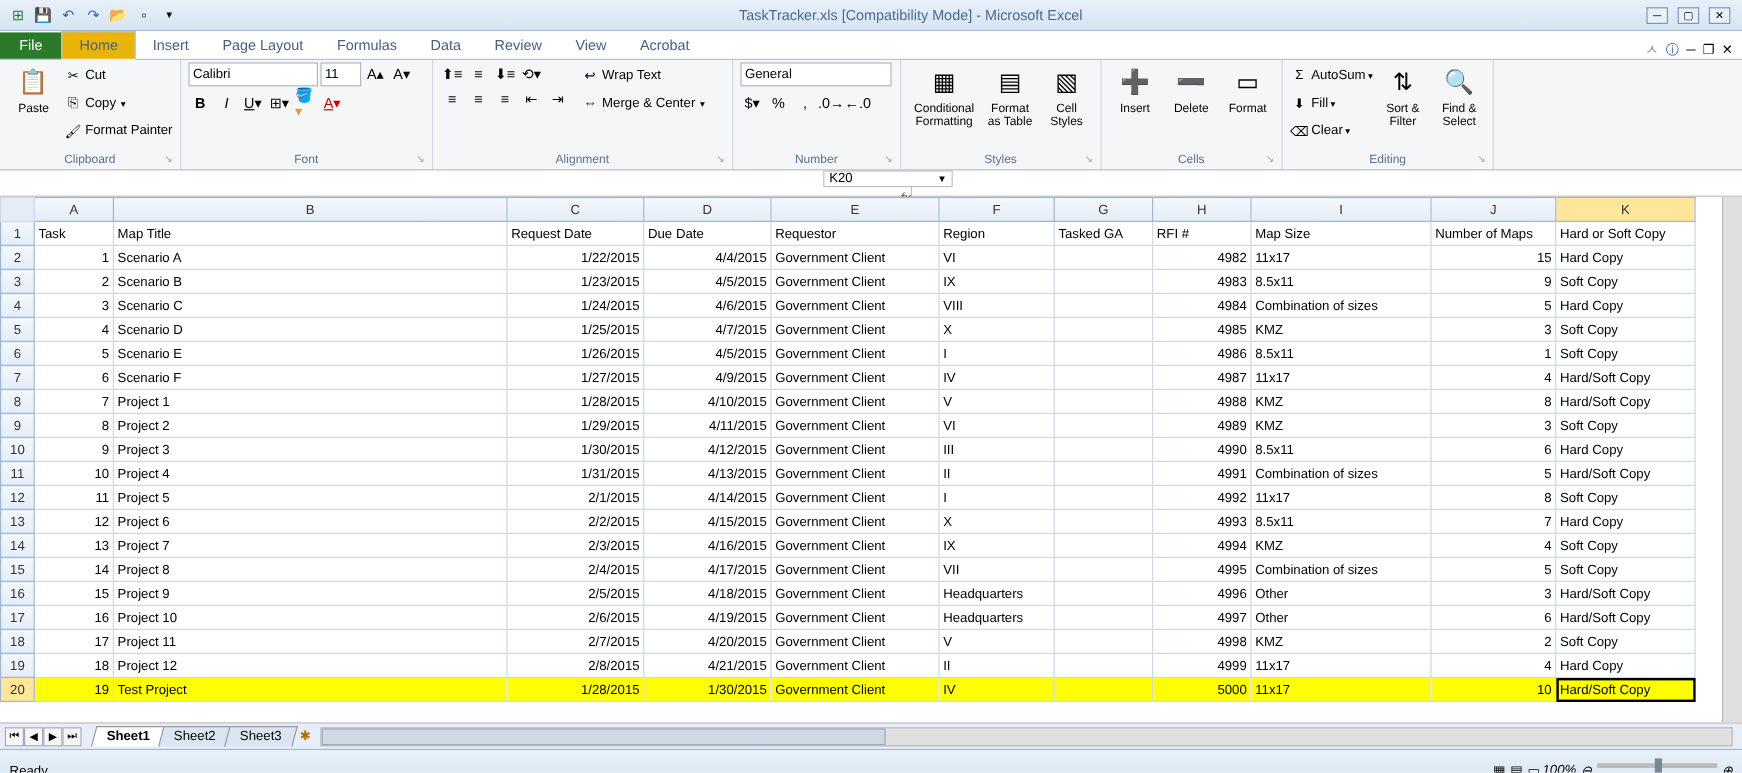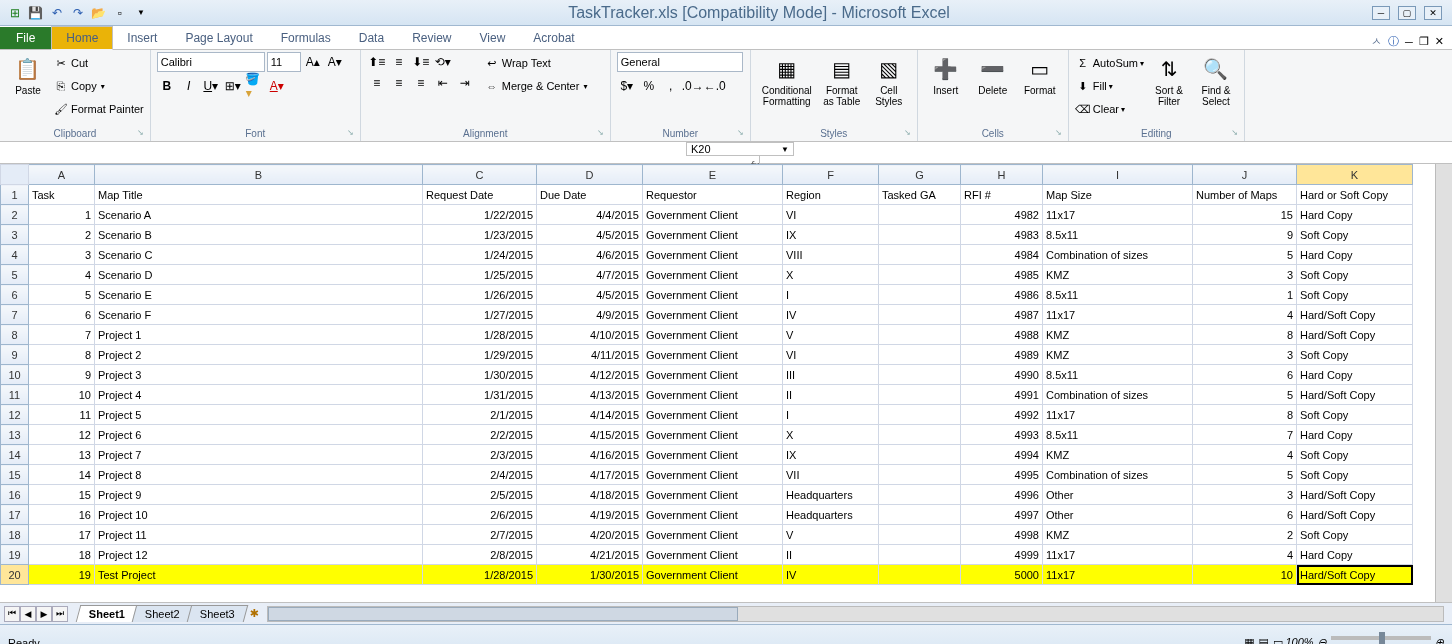--- a/index.html
+++ b/index.html
@@ -2,21 +2,21 @@
 <html><head>
 <meta charset="utf-8">
 <style>
 * { box-sizing: border-box; margin: 0; padding: 0; }
 body { font-family: "Segoe UI", Tahoma, sans-serif; font-size: 11px; background: #fff; overflow: hidden; width: 1452px; height: 644px; }
 
 
 .titlebar { height: 26px; background: linear-gradient(#e8f0f8,#d6e5f3); display: flex; align-items: center; border-bottom: 1px solid #a0b8d0; }
 .qat { display: flex; align-items: center; gap: 3px; padding: 0 6px; }
 .qat-icon { width: 18px; height: 18px; display: inline-flex; align-items: center; justify-content: center; font-size: 12px; cursor: pointer; }
-.title-text { flex: 1; text-align: center; color: #4a6a8a; font-size: 16px; }
+.title-text { flex: 1; text-align: center; color: #4a6a8a; font-size: 12px; }
 .win-controls { display: flex; gap: 8px; padding: 0 10px; }
 .win-btn { width: 18px; height: 14px; border: 1px solid #7a99b8; background: #e8f0f8; cursor: pointer; font-size: 9px; display: flex; align-items: center; justify-content: center; }
 
 
 .ribbon-tabs { height: 24px; background: #fff; display: flex; align-items: flex-end; border-bottom: 1px solid #c0c0c0; }
 .file-tab { background: #2a7a2a; color: #fff; padding: 4px 16px; font-size: 12px; cursor: pointer; }
 .tab { padding: 4px 14px; font-size: 12px; color: #4a6080; cursor: pointer; }
 .tab.active { background: #eab308; border: 1px solid #c0c0c0; border-bottom: 1px solid #f5f6f7; margin-bottom: -1px; }
 .ribbon-right { margin-left: auto; display: flex; gap: 6px; padding: 0 8px; align-items: center; }
 

